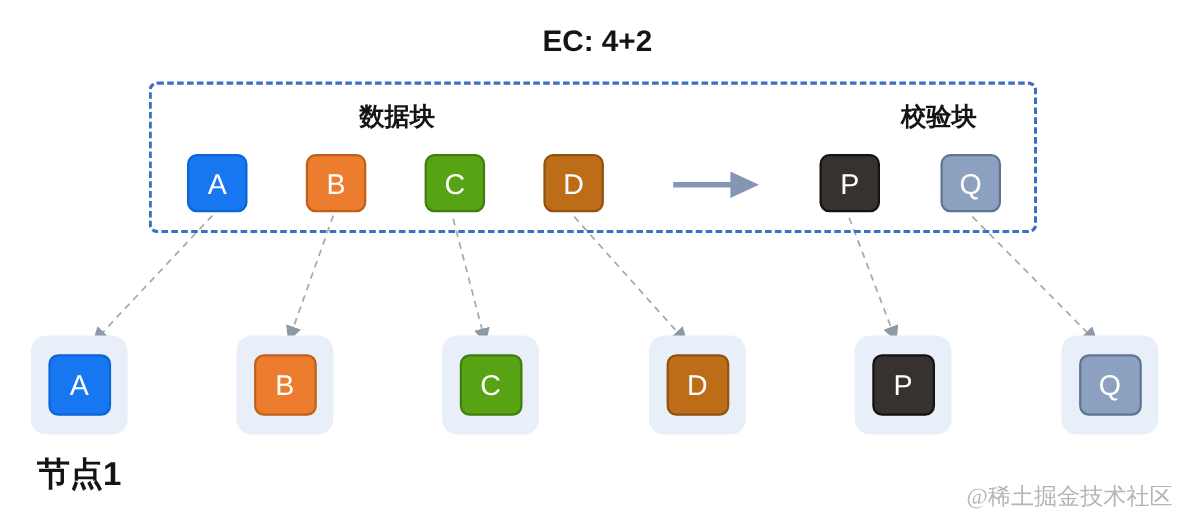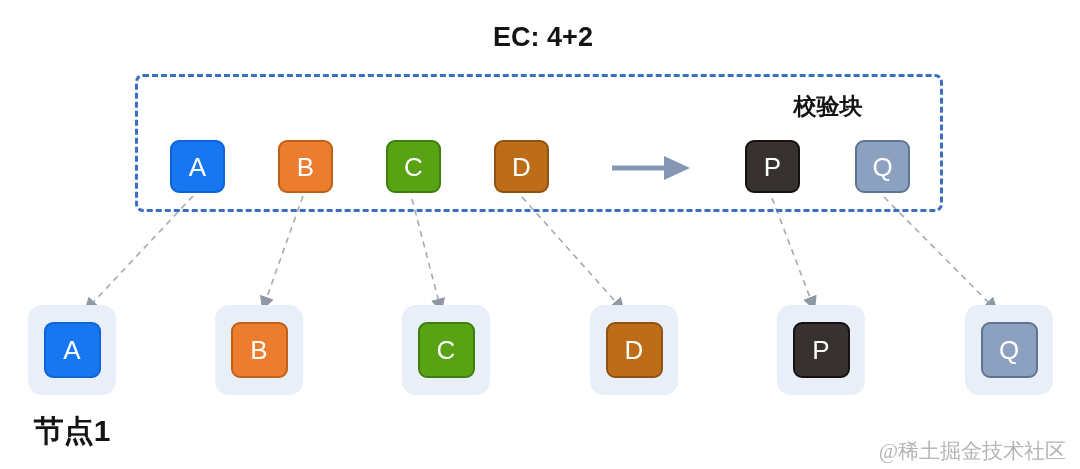--- a/index.html
+++ b/index.html
@@ -13,21 +13,21 @@
   }
   .dashed-box{
     position:absolute;left:135px;top:74px;width:808px;height:138px;
     border:3px dashed var(--box_border);border-radius:8px;box-sizing:border-box;
   }
   .group-label{
     position:absolute;top:91px;width:120px;text-align:center;
     font-size:23px;font-weight:bold;color:#141414;
   }
   .group-label.data{left:301px;}
-  .group-label.parity{left:768px;}
+  .group-label.parity{left:768px;text-align:right;}
   .chip{
     border:2px solid;border-radius:9px;box-sizing:border-box;
     display:flex;align-items:center;justify-content:center;
     color:#ffffff;font-size:26px;line-height:1;
   }
   .chip.top{position:absolute;top:140px;width:55px;height:53px;}
   .chip.in-node{width:57px;height:56px;}
   .node{position:absolute;top:305px;width:88px;}
   .node-card{
     width:88px;height:90px;background:var(--node_bg);border-radius:14px;
@@ -63,20 +63,21 @@
       <line x1="772" y1="198" x2="814" y2="308" marker-end="url(#head)"></line>
       <line x1="884" y1="197" x2="996" y2="310" marker-end="url(#head)"></line>
     </g>
     <polygon fill="var(--arrow)" points="612,165.5 664,165.5 664,156 690,168 664,180 664,170.5 612,170.5"></polygon>
   </svg>
 
   <div class="title">EC: 4+2</div>
 
   <div class="dashed-box"></div>
 
+  <div class="group-label data">数据块</div>
   <div class="group-label parity">校验块</div>
 
   <div class="chip top" style="left: 170px; background-color: rgb(22, 119, 240); border-color: rgb(13, 100, 216);">A</div>
   <div class="chip top" style="left: 278px; background-color: rgb(237, 125, 46); border-color: rgb(192, 95, 23);">B</div>
   <div class="chip top" style="left: 386px; background-color: rgb(87, 163, 20); border-color: rgb(63, 125, 13);">C</div>
   <div class="chip top" style="left: 494px; background-color: rgb(189, 108, 24); border-color: rgb(143, 82, 16);">D</div>
   <div class="chip top" style="left: 745px; background-color: rgb(55, 50, 47); border-color: rgb(21, 18, 15);">P</div>
   <div class="chip top" style="left: 855px; background-color: rgb(140, 161, 191); border-color: rgb(95, 116, 147);">Q</div>
 
   <div class="node" style="left:28px">

